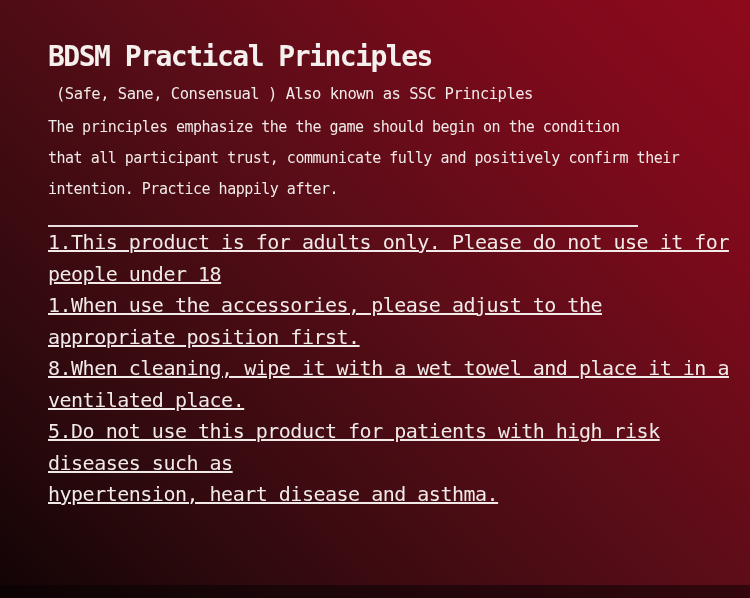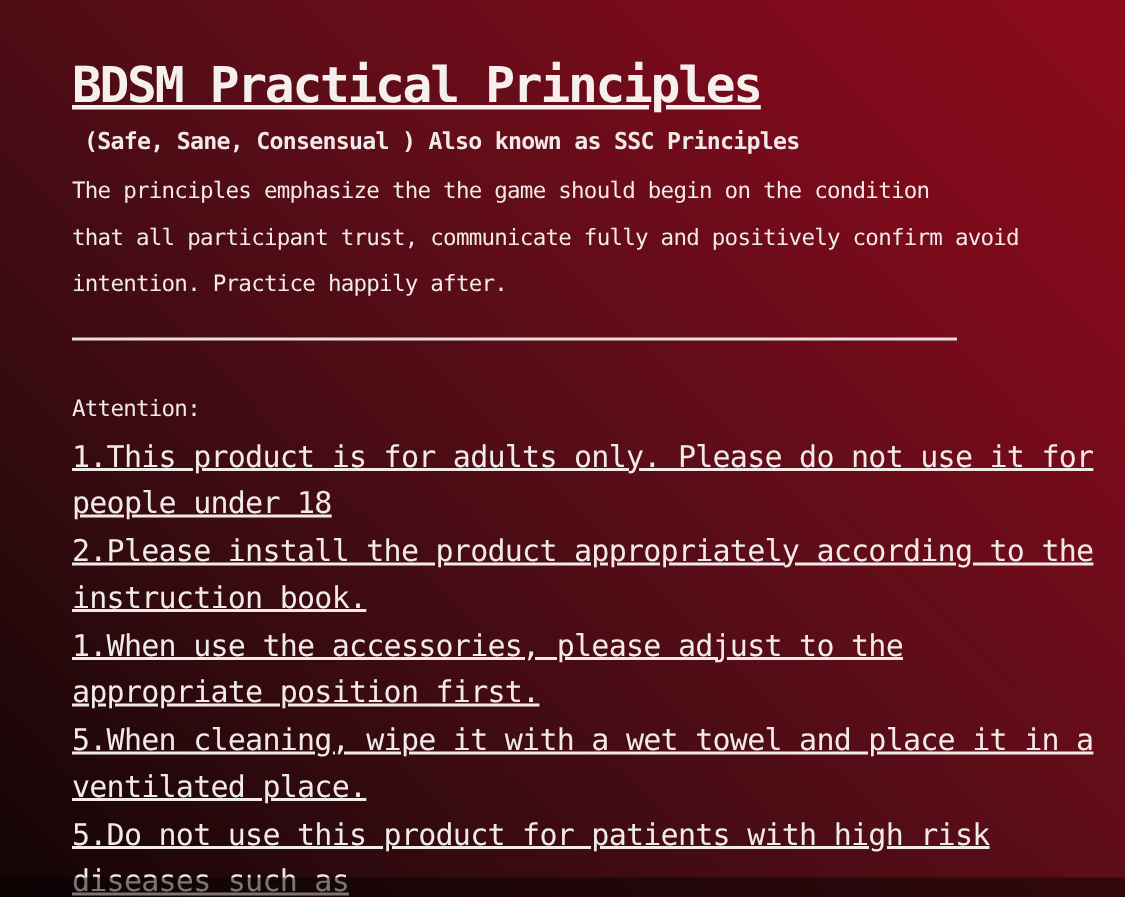--- a/index.html
+++ b/index.html
@@ -16,33 +16,32 @@
     font-family: "DejaVu Sans Mono", "Liberation Mono", monospace;
     color: #f1eae9;
   }
   .content {
     position: relative;
     padding: 40px 12px 0 48px;
     z-index: 1;
   }
   .title {
     margin: 0 0 8px 0;
-    font-size: 33px;
+    font-size: 28px;
     line-height: 34px;
     font-weight: bold;
     letter-spacing: -1.5px;
     color: #f5efee;
-    text-decoration: underline;
   }
   .subtitle {
     margin: 0 0 6px 8px;
     font-size: 15.5px;
     line-height: 24px;
     letter-spacing: -0.5px;
-    font-weight: bold;
+    font-weight: normal;
   }
   .description {
     margin: 6px 0 0 0;
     font-size: 15px;
     line-height: 31px;
     letter-spacing: -0.5px;
     white-space: pre-line;
   }
   .divider {
     margin: 20px 0 0 0;
@@ -81,27 +80,25 @@
   }
 </style>
 </head>
 <body>
 
 <div class="poster">
   <div class="content">
     <h1 class="title">BDSM Practical Principles</h1>
     <div class="subtitle">(Safe, Sane, Consensual ) Also known as SSC Principles</div>
     <p class="description">The principles emphasize the the game should begin on the condition
-that all participant trust, communicate fully and positively confirm avoid
+that all participant trust, communicate fully and positively confirm their
 intention. Practice happily after.</p>
     <hr class="divider">
-    <div class="attention-heading">Attention:</div>
     <ul class="attention-list">
       <li>1.This product is for adults only. Please do not use it for people under 18</li>
-      <li>2.Please install the product appropriately according to the instruction book.</li>
       <li>1.When use the accessories, please adjust to the appropriate position first.</li>
-      <li>5.When cleaning, wipe it with a wet towel and place it in a ventilated place.</li>
+      <li>8.When cleaning, wipe it with a wet towel and place it in a ventilated place.</li>
       <li>5.Do not use this product for patients with high risk diseases such as
 hypertension, heart disease and asthma.</li>
     </ul>
   </div>
   <div class="bottom-shade"></div>
 </div>
 
 </body></html>

